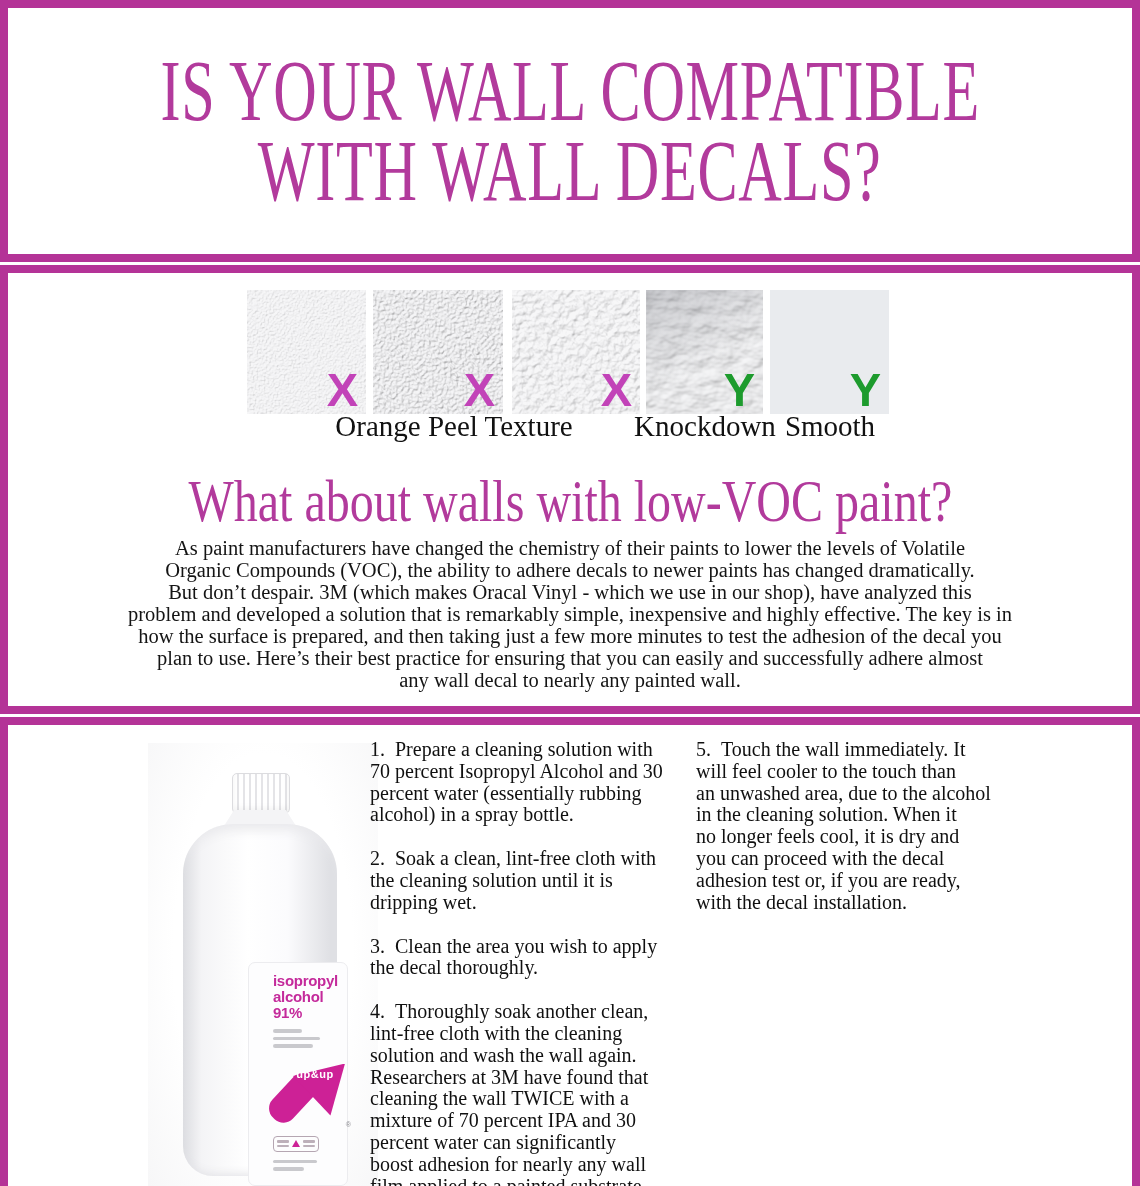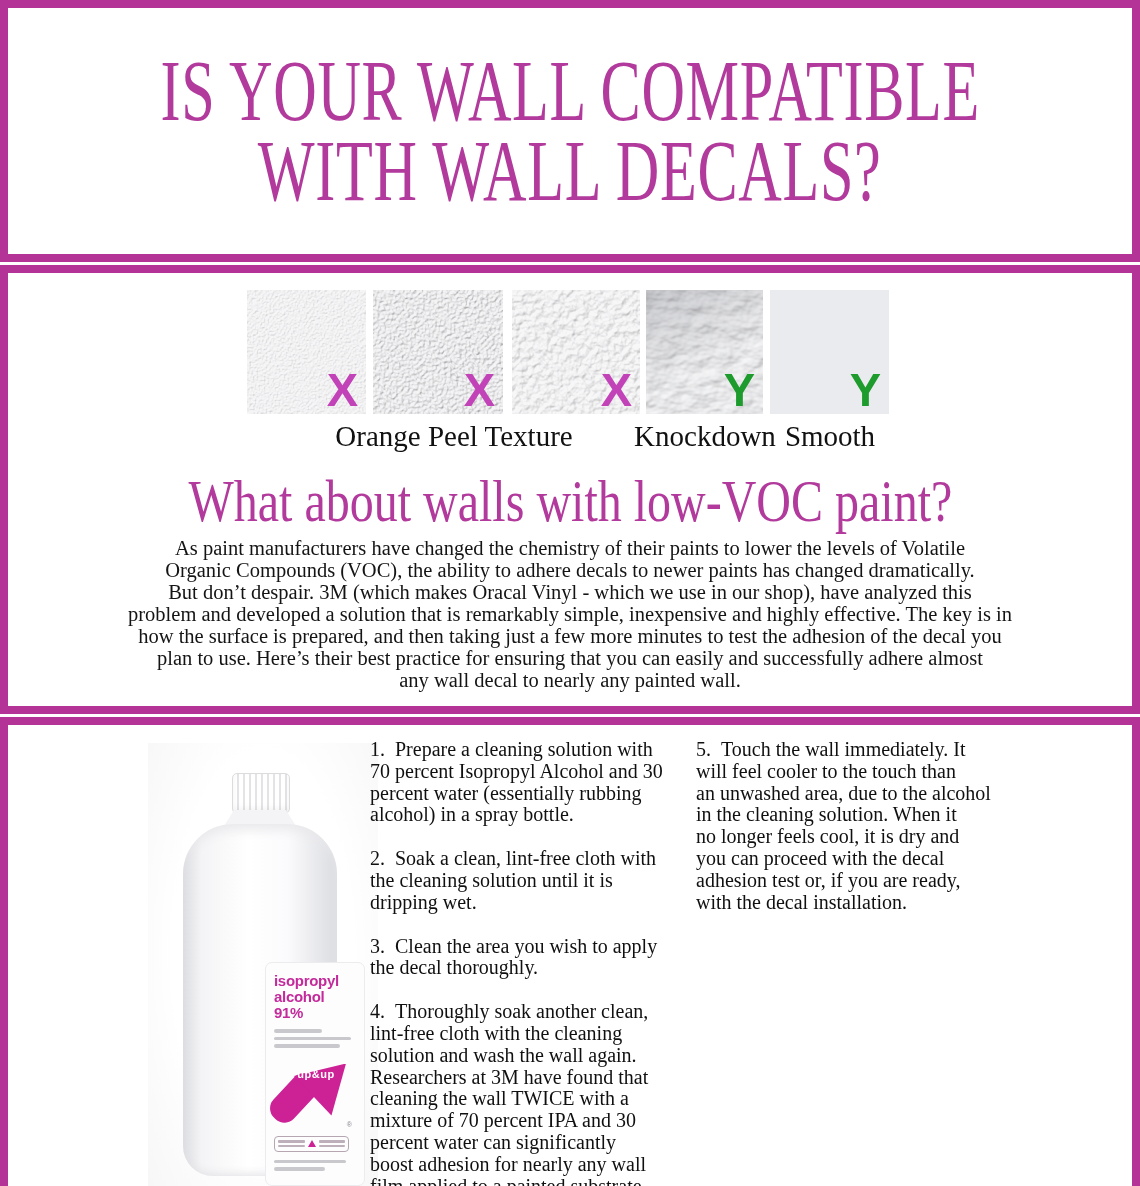--- a/index.html
+++ b/index.html
@@ -38,21 +38,21 @@
   .s3 .texfill{filter:url(#tex-coarse);opacity:.55;}
   .s4 .texfill{filter:url(#tex-knock);opacity:.65;}
   .s4 .shade{position:absolute;inset:0;background:linear-gradient(155deg,rgba(110,112,122,.30),rgba(255,255,255,0) 60%);}
   .mark{
     position:absolute;z-index:3;font-family:"Liberation Sans","DejaVu Sans",sans-serif;
     font-weight:700;font-size:47px;line-height:1;right:8px;bottom:1px;
   }
   .mark-x{color:#c243b8;}
   .mark-y{color:#1d9b2d;}
   .tex-label{
-    position:absolute;top:147px;transform:translateX(-50%);
+    position:absolute;top:137px;transform:translateX(-50%);
     font-size:29px;color:#111111;white-space:nowrap;
   }
   #lab-orangepeel{left:446px;}
   #lab-knockdown{left:697px;}
   #lab-smooth{left:822px;}
 
   
   .voc-heading{
     position:absolute;top:196px;width:100%;text-align:center;
   }
@@ -84,21 +84,21 @@
     clip-path:polygon(14% 0,86% 0,100% 100%,0 100%);
   }
   .bottle-body{
     position:absolute;left:35px;top:81px;width:154px;height:352px;
     border-radius:50px 50px 30px 30px;
     background:linear-gradient(90deg,#dcdde1 0%,#f4f4f6 12%,#ffffff 42%,#fbfbfd 68%,#dfe0e4 96%);
     box-shadow:inset 0 16px 12px -10px #e9e9ec, inset 0 -10px 10px -8px #e3e3e7;
   }
   .bottle-label{
     position:absolute;left:65px;top:138px;width:100px;height:224px;border-radius:7px;
-    background:#fdfdfe;border:1px solid #ececef;padding:10px 8px;box-sizing:border-box;margin-left:17px;
+    background:#fdfdfe;border:1px solid #ececef;padding:10px 24px;box-sizing:border-box;
   }
   .label-title{
     font-family:"Liberation Sans","DejaVu Sans",sans-serif;font-weight:700;
     font-size:15px;line-height:16px;color:#c42a9b;letter-spacing:-.3px;
   }
   .fineprint{margin-top:8px;}
   .fp-bar{height:3.5px;border-radius:2px;background:#bcbcc1;opacity:.8;margin-bottom:4px;}
   .fp-bar.w1{width:58%;}
   .fp-bar.w2{width:94%;}
   .fp-bar.w3{width:80%;}

